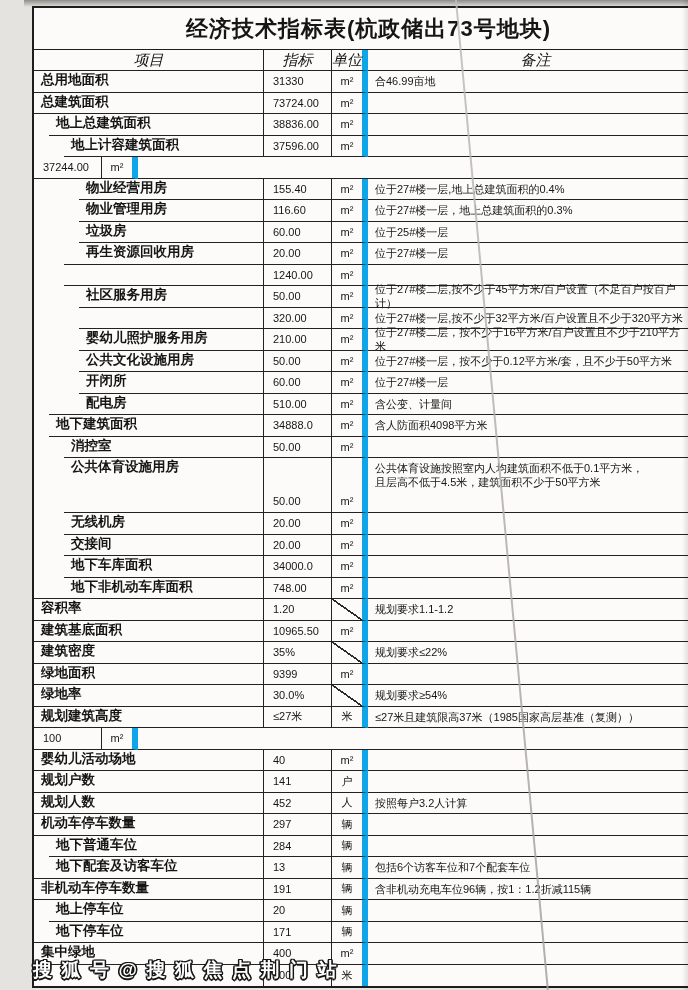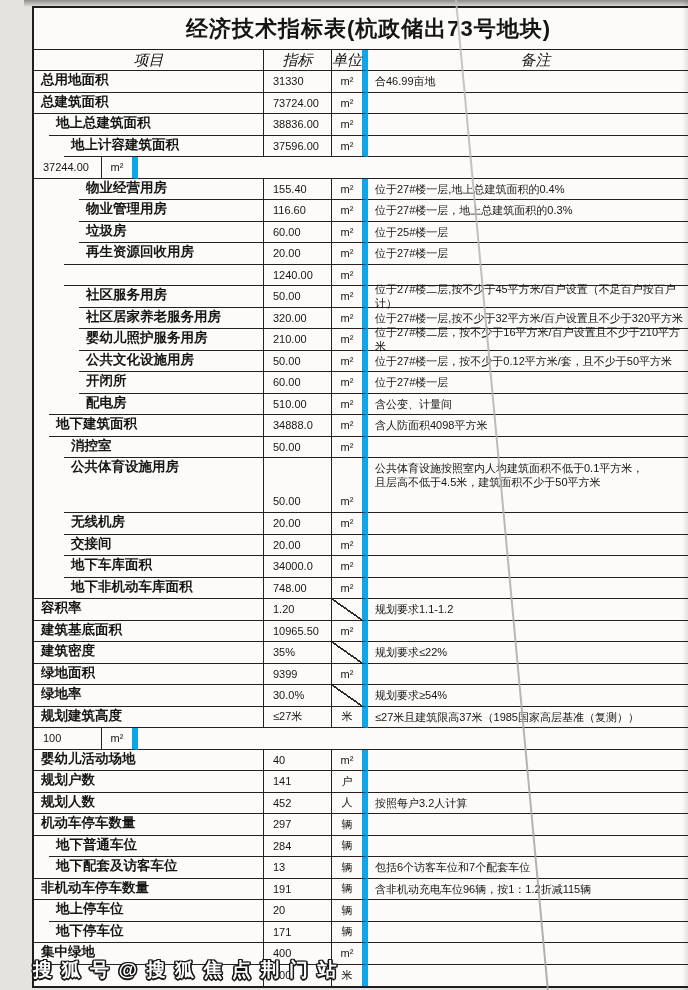--- a/index.html
+++ b/index.html
@@ -198,21 +198,20 @@
           </div>
           <div class="cv">50.00</div>
           <div class="cu">m²</div>
           <div class="cn">位于27#楼二层,按不少于45平方米/百户设置（不足百户按百户计）</div>
         </div>
         <div class="trow">
           <div class="ci">
             <i class="gut"></i>
             <i class="gut"></i>
             <i class="gut"></i>
-            <span class="lbl">社区居家养老服务用房</span>
             <i class="hl" style="left: 45px;"></i>
           </div>
           <div class="cv">320.00</div>
           <div class="cu">m²</div>
           <div class="cn">位于27#楼一层,按不少于32平方米/百户设置且不少于320平方米</div>
         </div>
         <div class="trow">
           <div class="ci">
             <i class="gut"></i>
             <i class="gut"></i>

